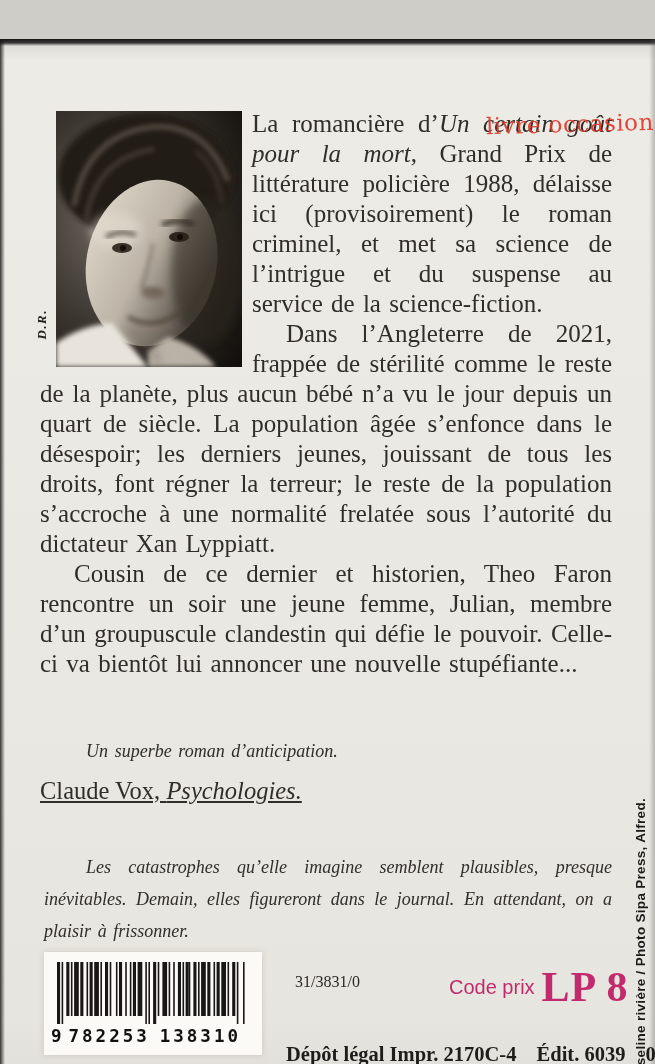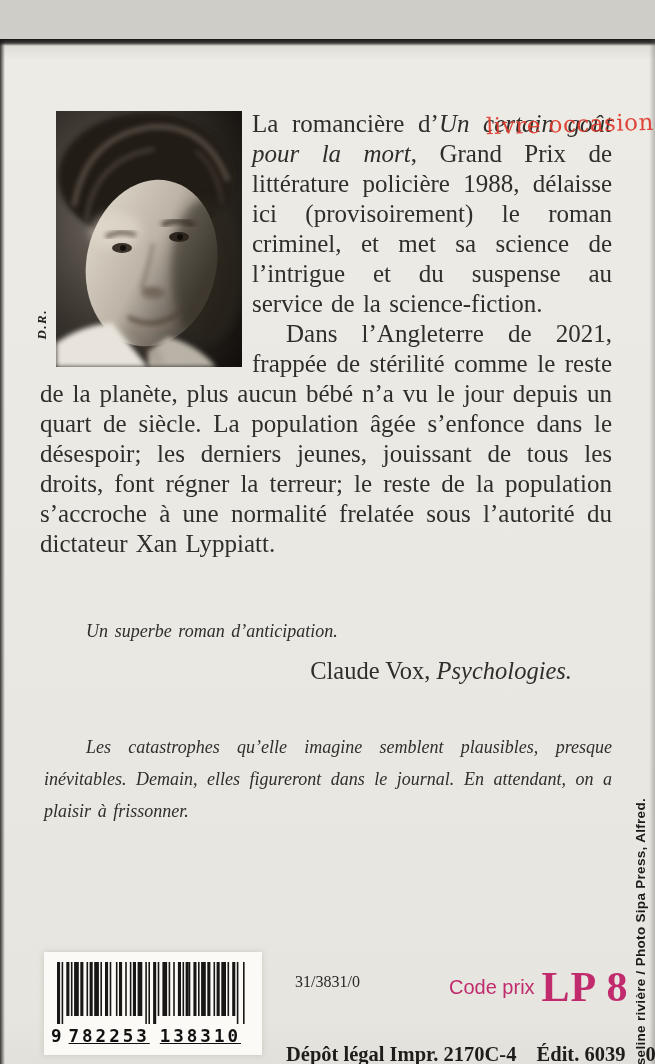--- a/index.html
+++ b/index.html
@@ -28,31 +28,31 @@
   .stamp{position:absolute;left:486px;top:72px;color:#de382a;font-size:23px;
     white-space:nowrap;transform:rotate(-1.5deg);letter-spacing:.5px;opacity:.92;
     font-family:"DejaVu Serif", serif;}
 
   .dr{position:absolute;left:34px;top:270px;writing-mode:vertical-rl;transform:rotate(180deg);
     font-size:13px;font-weight:bold;font-style:italic;letter-spacing:1.5px;color:#23221f;}
 
   .reviews{margin-top:56px;}
   .quote{font-style:italic;font-size:18px;line-height:32px;text-align:justify;
     text-indent:42px;margin:0 0 0 4px;word-spacing:.12em;}
-  .attrib{font-size:24.5px;text-align:right;padding-right:40px;margin:10px 0 46px;}
+  .attrib{font-size:24.5px;padding-right:40px;margin:10px 0 46px;text-decoration:underline;}
   .attrib.second{padding-right:26px;margin-bottom:0;}
   .attrib .src{font-style:italic;}
 
   .barcode-panel{position:absolute;left:44px;top:913px;width:218px;height:103px;
     background:#fbfaf7;box-shadow:0 0 6px rgba(120,115,108,.25);
     display:flex;flex-direction:column;align-items:center;padding-top:9px;box-sizing:border-box;}
   .barcode-digits{display:flex;align-items:baseline;width:204px;margin-top:1px;
     font-family:"DejaVu Sans Mono", monospace;font-size:17.5px;color:#111;font-weight:bold;}
   .barcode-digits .lead{margin:0 7px 0 0;}
-  .barcode-digits .grp{letter-spacing:3px;text-decoration:underline;}
+  .barcode-digits .grp{letter-spacing:3px;}
   .barcode-digits .grp+.grp{margin-left:10px;}
 
   .ref{position:absolute;left:295px;top:934px;font-size:16px;color:#2a2826;}
   .codeprix{position:absolute;left:449px;top:924px;color:#c12b6e;display:flex;align-items:center;white-space:nowrap;}
   .codeprix .lbl{font-family:"Liberation Sans", sans-serif;font-size:20px;margin-right:7px;font-weight:500;}
   .codeprix .code{font-family:"Liberation Serif", serif;font-size:42px;font-weight:bold;letter-spacing:1px;}
 
   .legal{position:absolute;left:286px;top:1004px;font-size:20.5px;font-weight:600;
     white-space:nowrap;color:#1f1d1b;}
   .legal span{margin-right:15px;}
@@ -113,20 +113,21 @@
         <path d="M72,206 Q96,220 124,202" stroke="#4a3c31" stroke-width="4" fill="none" opacity=".8" filter="url(#soft2)"></path>
         <path d="M80,214 Q98,224 116,212" stroke="#8a7466" stroke-width="3" fill="none" opacity=".5" filter="url(#soft2)"></path>
         <path d="M0,256 L0,232 Q26,214 56,212 L92,256 Z" fill="#e8e4db" filter="url(#soft2)"></path>
         <path d="M92,256 L160,256 Q142,234 112,226 L92,240 Z" fill="#c9c2b6" opacity=".9" filter="url(#soft2)"></path>
         <path d="M70,216 Q90,230 104,252" stroke="#6b5c4e" stroke-width="6" fill="none" opacity=".4" filter="url(#soft)"></path>
       </svg>
     </div>
 
     <p class="body"><span>La romancière d’</span><i>Un certain goût pour la mort</i><span>, Grand Prix de littérature policière 1988, délaisse ici (provisoirement) le roman criminel, et met sa science de l’intrigue et du suspense au service de la science-fiction.</span></p>
     <p class="body indent">Dans l’Angleterre de 2021, frappée de stérilité comme le reste de la planète, plus aucun bébé n’a vu le jour depuis un quart de siècle. La population âgée s’enfonce dans le désespoir; les derniers jeunes, jouissant de tous les droits, font régner la terreur; le reste de la population s’accroche à une normalité frelatée sous l’autorité du dictateur Xan Lyppiatt.</p>
+    <p class="body indent">Cousin de ce dernier et historien, Theo Faron rencontre un soir une jeune femme, Julian, membre d’un groupuscule clandestin qui défie le pouvoir. Celle-ci va bientôt lui annoncer une nouvelle stupéfiante...</p>
 
     <div class="reviews">
       <p class="quote">Un superbe roman d’anticipation.</p>
       <p class="attrib"><span>Claude Vox, </span><span class="src">Psychologies.</span></p>
       <p class="quote">Les catastrophes qu’elle imagine semblent plausibles, presque inévitables. Demain, elles figureront dans le journal. En attendant, on a plaisir à frissonner.</p>
     </div>
   </div>
 
   <div class="stamp">livre occasion</div>
   <div class="dr">D.R.</div>

